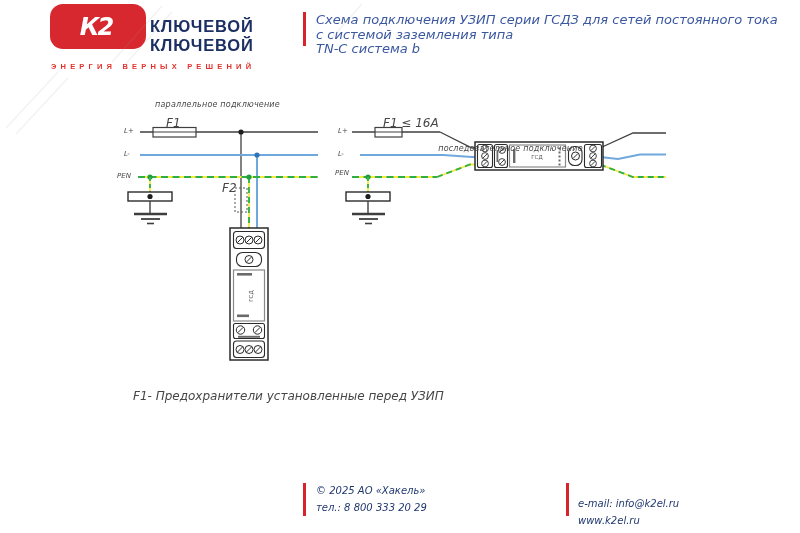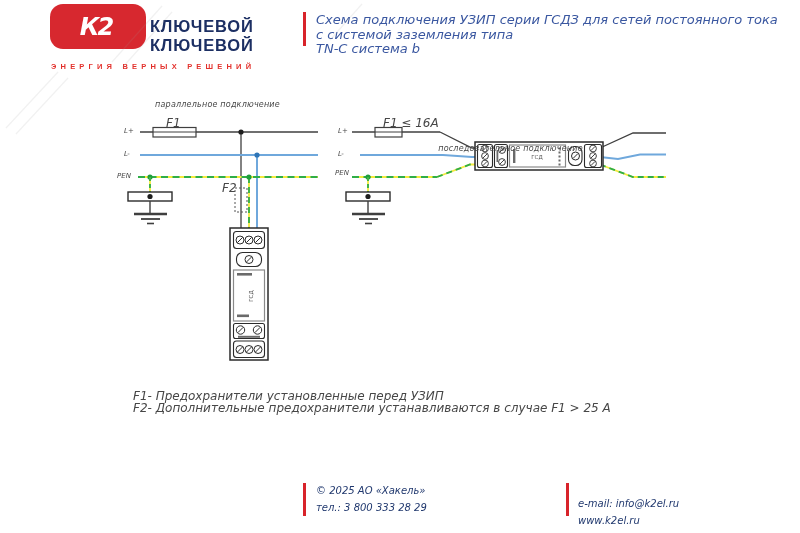--- a/index.html
+++ b/index.html
@@ -228,27 +228,26 @@
   <div class="abs cad fuse-label" style="left:166px;top:116px;">F1</div>
   <div class="abs cad fuse-label" style="left:222px;top:181px;">F2</div>
 
   <div class="abs cad wire-label" style="left:338px;top:127px;">L+</div>
   <div class="abs cad wire-label" style="left:338px;top:150px;">L-</div>
   <div class="abs cad wire-label" style="left:335px;top:169px;">PEN</div>
   <div class="abs cad fuse-label" style="left:372px;top:116px;margin-left:11px;">F1 ≤ 16A</div>
 
   <div class="abs" style="left:133px;top:390px;">
     <div class="cad note">F1- Предохранители установленные перед УЗИП</div>
-    <div class="cad note">F2- Дополнительные предохранители устанавливаются в случае F1 &gt; 25 А</div>
   </div>
 
   <div class="abs red-bar foot-bar" style="left:303px;"></div>
   <div class="abs foot-text" style="left:316px;top:482px;font-style:italic;">
     <div>© 2025 АО «Хакель»</div>
-    <div>тел.: 3 800 333 28 29</div>
+    <div>тел.: 8 800 333 20 29</div>
   </div>
   <div class="abs red-bar foot-bar" style="left:566px;"></div>
   <div class="abs foot-text" style="left:578px;top:482px;margin-top:13px;">
     <div>e-mail: info@k2el.ru</div>
     <div>www.k2el.ru</div>
   </div>
 
 </div>
 
 </body></html>

